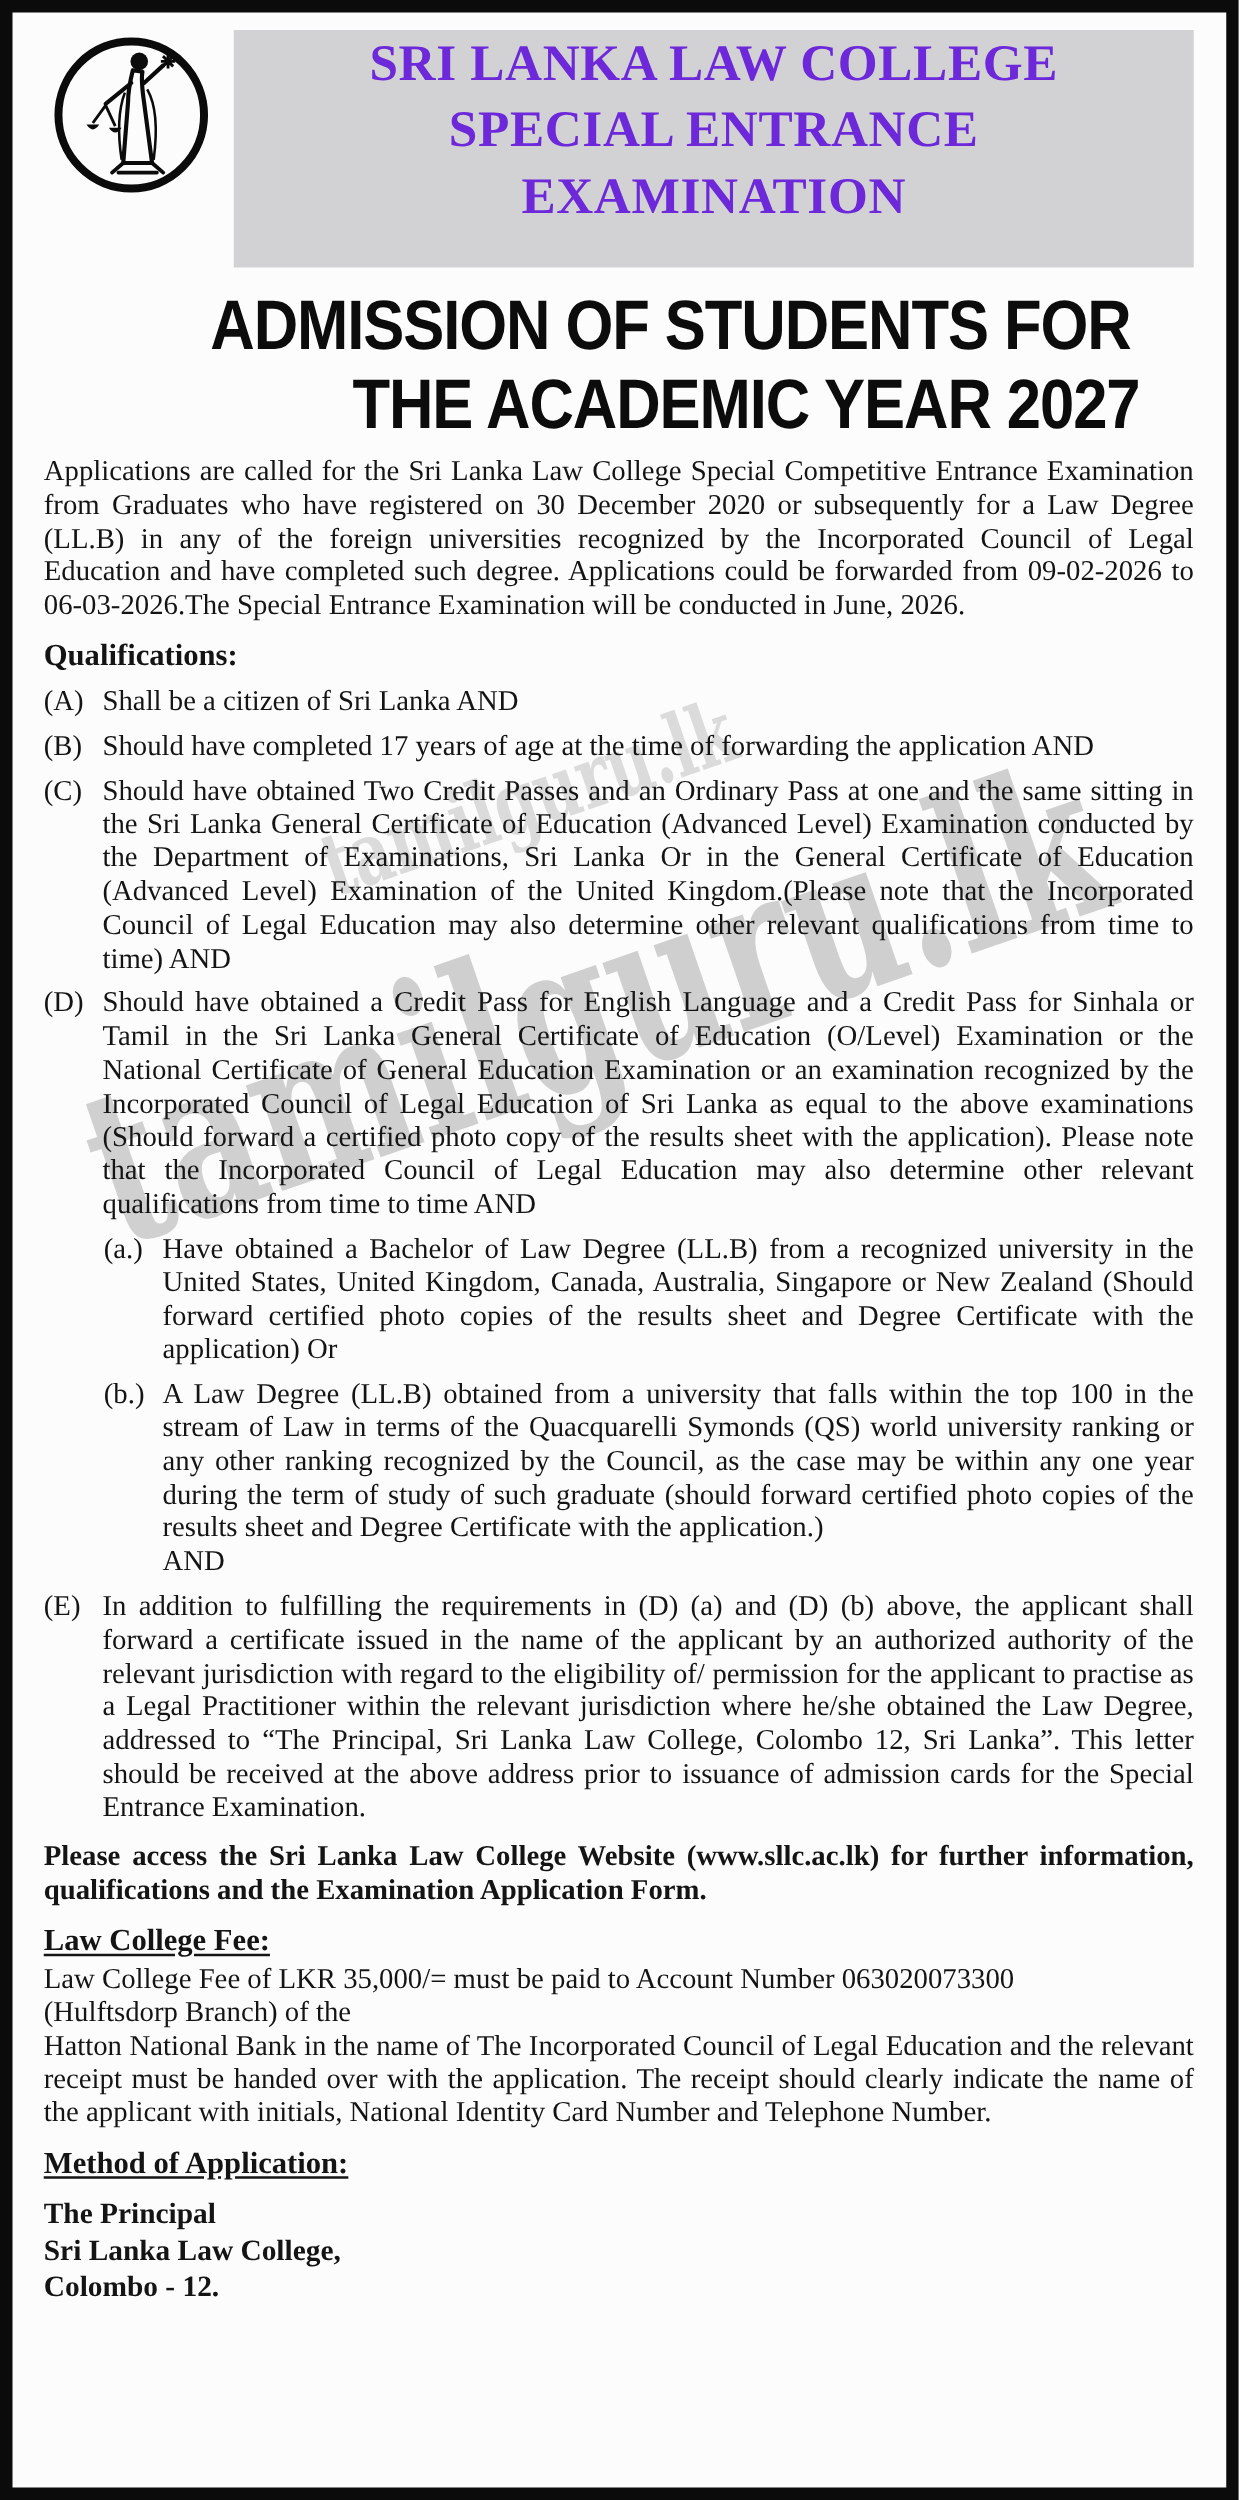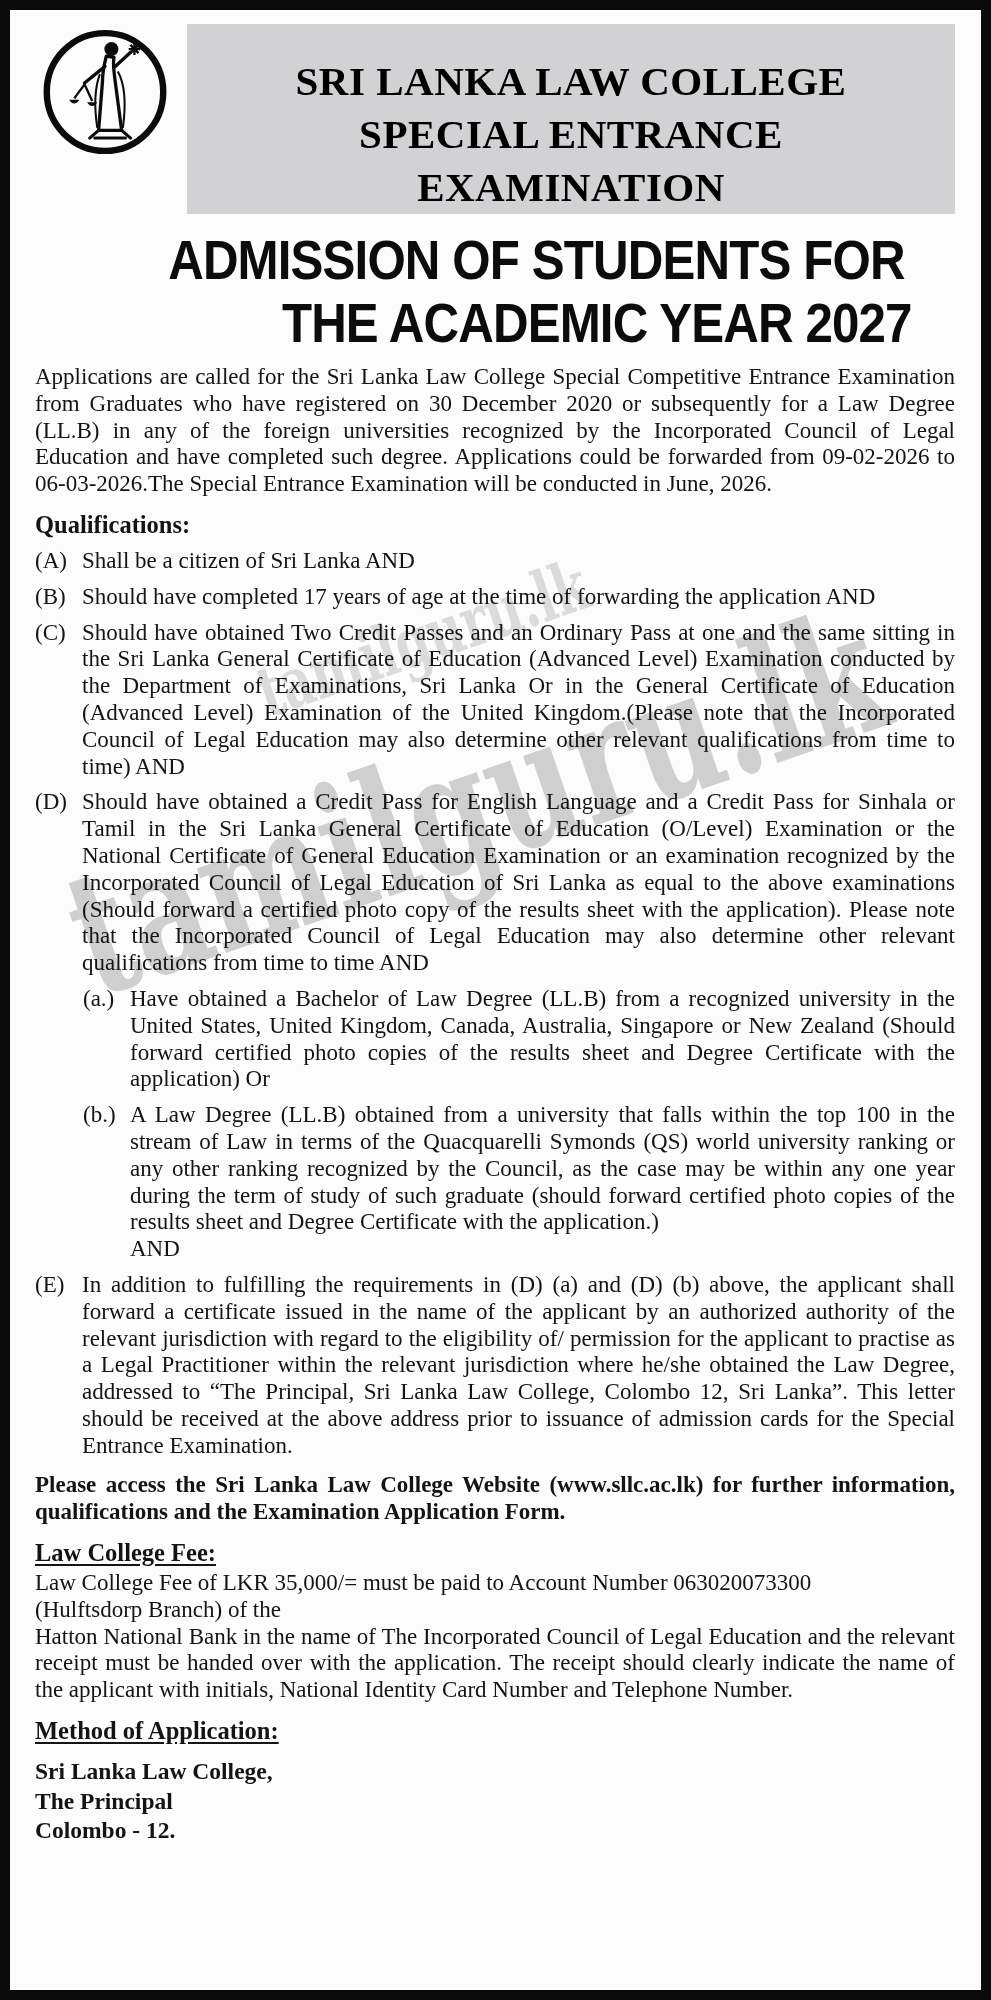--- a/index.html
+++ b/index.html
@@ -21,23 +21,23 @@
   }
   .wm-big{left:66px;top:845px;font-size:172px;color:#c5c5c5;opacity:.8;
     transform:rotate(-19deg) scaleX(.70);transform-origin:0 50%;}
   .wm-small{left:250px;top:650px;font-size:70px;color:#d0d0d0;opacity:.75;
     transform:rotate(-19deg) scaleX(.70);transform-origin:0 50%;}
   .content{position:relative;z-index:1;padding:0 26px 0 25px;}
   .header{display:flex;align-items:flex-start;margin-top:14px;}
   .logo{flex:0 0 128px;width:128px;height:128px;margin:4px 18px 0 6px;}
   .gray-box{
     flex:1;background:#d2d2d4;height:190px;
-    display:flex;flex-direction:column;justify-content:flex-end;
+    display:flex;flex-direction:column;justify-content:flex-start;
     text-align:center;font-weight:700;font-size:41px;line-height:53px;
-    letter-spacing:.5px;color:#000000;
+    letter-spacing:.5px;color:#6d28d9;
   }
   .display-heading{margin-top:14px;text-align:right;color:#0c0c0c;}
   .display-heading .line{
     display:block;font-family:"Liberation Sans", sans-serif;
     font-weight:700;font-size:56px;line-height:63px;letter-spacing:-1px;
   }
   .display-heading .line>span{display:inline-block;transform:scaleX(.88);transform-origin:center;white-space:nowrap;}
   .para{font-size:23px;line-height:26.8px;text-align:justify;}
   .intro{margin-top:10px;}
   .section-heading{font-size:24.5px;line-height:28px;font-weight:700;margin-top:13px;}
@@ -122,19 +122,19 @@
     </div>
 
     <div class="para website">Please access the Sri Lanka Law College Website (www.sllc.ac.lk) for further information, qualifications and the Examination Application Form.</div>
 
     <div class="section-heading underlined">Law College Fee:</div>
     <div class="para tight"><b>Law College Fee of LKR 35,000/= </b>must be paid to <b>Account Number 063020073300</b><br>(Hulftsdorp Branch) of the<br>Hatton National Bank in the name of <b>The Incorporated Council of Legal Education</b> and the relevant receipt must be handed over with the application. The receipt should clearly indicate the name of the applicant with initials, National Identity Card Number and Telephone Number.</div>
 
     <div class="section-heading underlined">Method of Application:</div>
 
     <div class="signature">
+      <div>The Principal</div>
       <div>Sri Lanka Law College,</div>
-      <div>The Principal</div>
       <div>Colombo - 12.</div>
     </div>
 
   </div>
 </div>
 
 </body></html>

